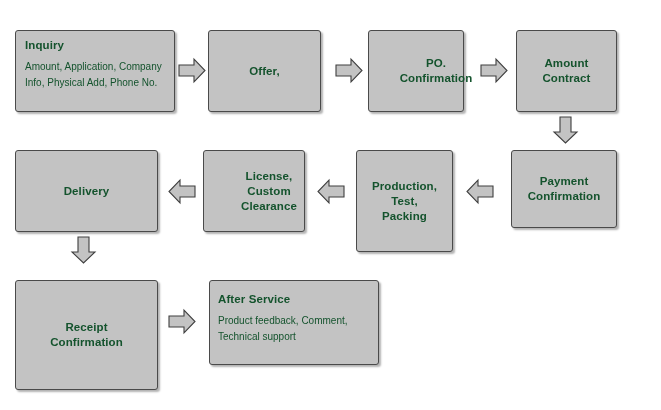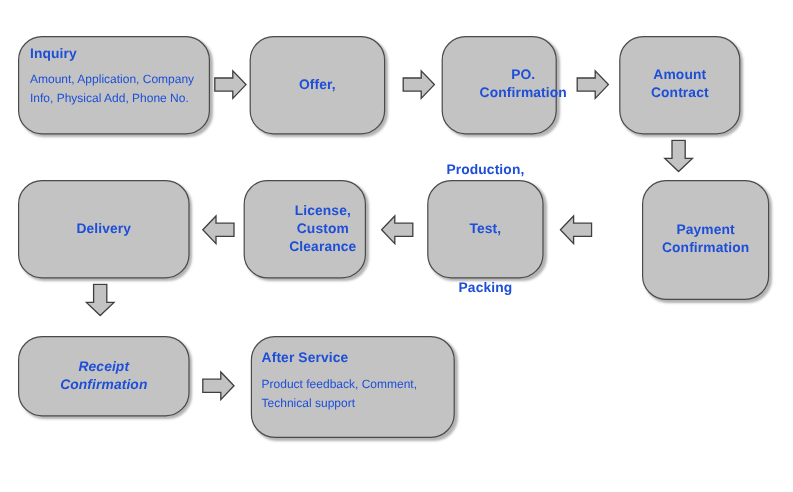--- a/index.html
+++ b/index.html
@@ -15,27 +15,27 @@
     width: 661px;
     height: 410px;
     background: #ffffff;
     overflow: hidden;
   }
   .node {
     position: absolute;
     box-sizing: border-box;
     background: #c3c3c3;
     border: 1px solid #4a4a4a;
-    border-radius: 20px;
+    border-radius: 3px;
     box-shadow: 2px 2px 2px rgba(0,0,0,0.30);
     display: flex;
     flex-direction: column;
     justify-content: center;
     align-items: center;
-    color: #1d4ed8;
+    color: #14532d;
   }
   .node.left {
     align-items: flex-start;
     justify-content: flex-start;
     padding: 7px 9px 0 9px;
   }
   .node-title {
     font-size: 11.5px;
     font-weight: bold;
     line-height: 15px;
@@ -131,44 +131,44 @@
     <div class="node-title">Custom</div>
     <div class="node-title">Clearance</div>
   </div>
 
   <div class="arrow" style="left:317px; top:178px; width:28px; height:27px;">
     <svg width="28" height="27" viewBox="0 0 28 27">
       <path class="shaft" d="M27,8 L12,8 L12,2 L1,13.5 L12,25 L12,19 L27,19 Z"></path>
     </svg>
   </div>
 
-  <div class="node" style="left:356px; top:150px; width:97px; height:82px;gap:34px;">
+  <div class="node" style="left:356px; top:150px; width:97px; height:102px;">
     <div class="node-title">Production,</div>
     <div class="node-title">Test,</div>
     <div class="node-title">Packing</div>
   </div>
 
   <div class="arrow" style="left:466px; top:178px; width:28px; height:27px;">
     <svg width="28" height="27" viewBox="0 0 28 27">
       <path class="shaft" d="M27,8 L12,8 L12,2 L1,13.5 L12,25 L12,19 L27,19 Z"></path>
     </svg>
   </div>
 
-  <div class="node" style="left:511px; top:150px; width:106px; height:100px;margin-left:24px;">
+  <div class="node" style="left:511px; top:150px; width:106px; height:78px;">
     <div class="node-title">Payment</div>
     <div class="node-title">Confirmation</div>
   </div>
 
   <div class="arrow" style="left:70px; top:236px; width:27px; height:28px;">
     <svg width="27" height="28" viewBox="0 0 27 28">
       <path class="shaft" d="M8,1 L8,16 L2,16 L13.5,27 L25,16 L19,16 L19,1 Z"></path>
     </svg>
   </div>
 
-  <div class="node" style="left:15px; top:280px; width:143px; height:67px;font-style:italic;">
+  <div class="node" style="left:15px; top:280px; width:143px; height:110px;">
     <div class="node-title">Receipt</div>
     <div class="node-title">Confirmation</div>
   </div>
 
   <div class="arrow" style="left:168px; top:308px; width:28px; height:27px;">
     <svg width="28" height="27" viewBox="0 0 28 27">
       <path class="shaft" d="M1,8 L16,8 L16,2 L27,13.5 L16,25 L16,19 L1,19 Z"></path>
     </svg>
   </div>
 

